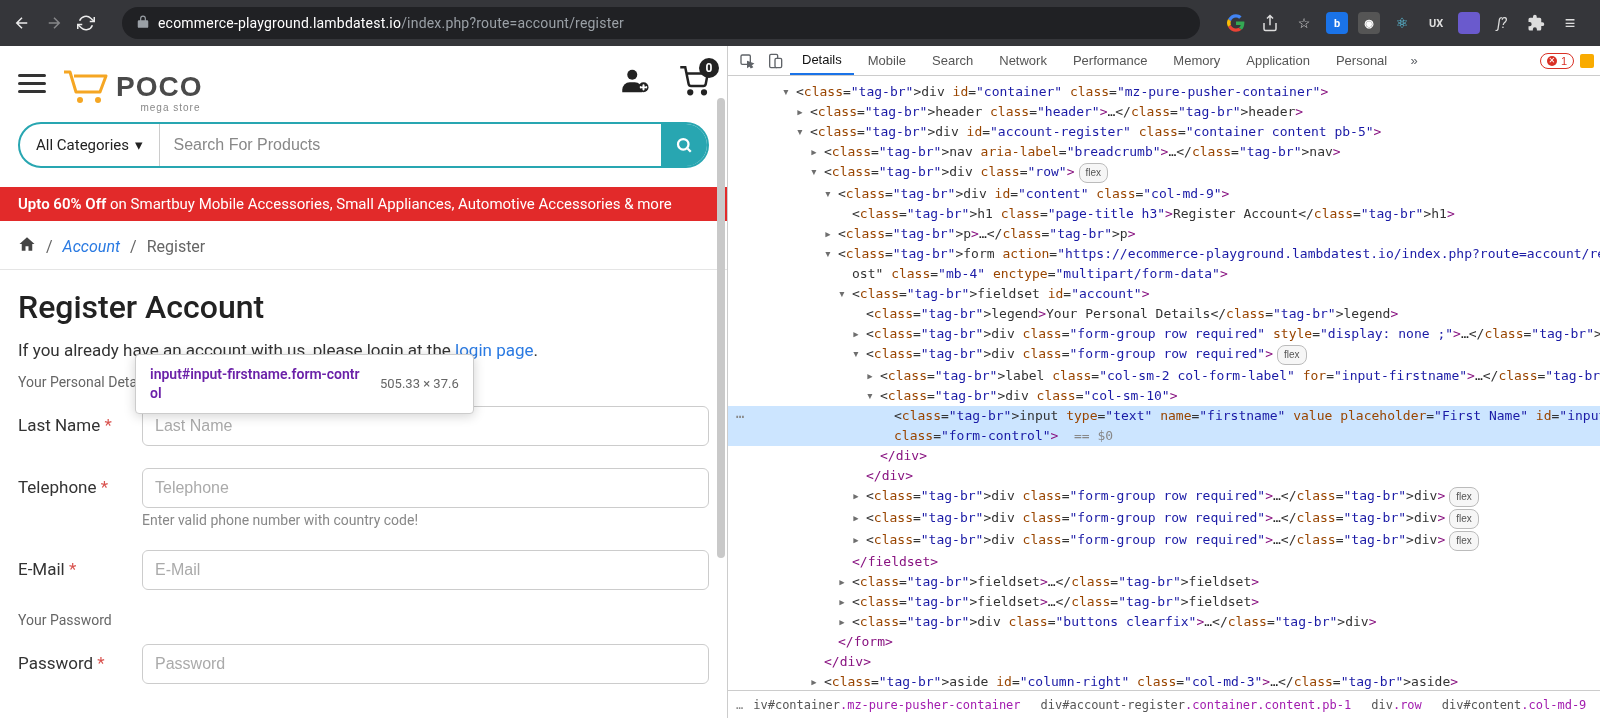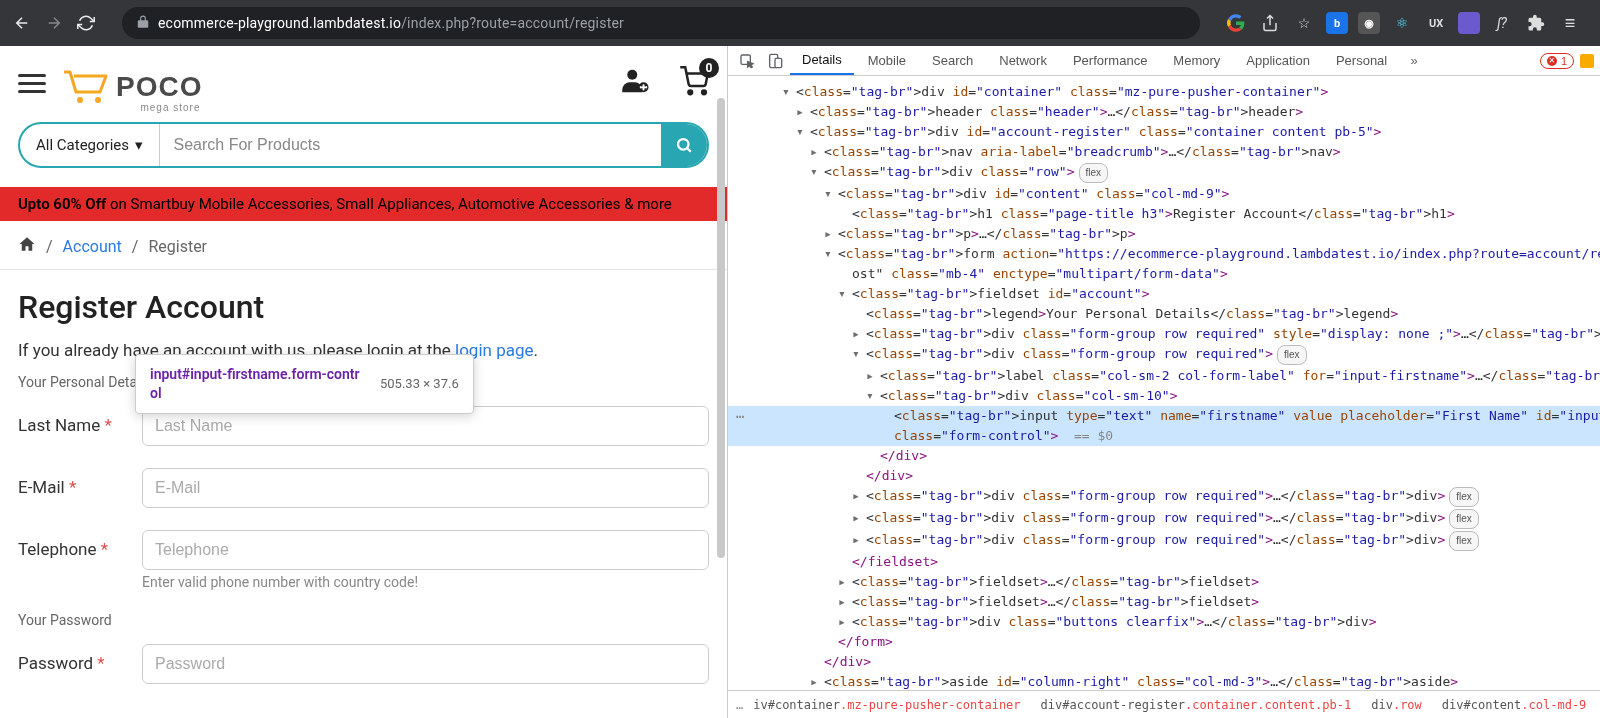--- a/index.html
+++ b/index.html
@@ -41,25 +41,25 @@
 .header-icons { margin-left: auto; display: flex; align-items: center; gap: 28px; }
 .user-icon, .cart-icon-hdr { position: relative; color: #222; }
 .cart-badge { position: absolute; top: -8px; right: -10px; background: #222; color: #fff; border-radius: 50%; width: 20px; height: 20px; font-size: 12px; display:flex; align-items:center; justify-content:center; font-weight: bold; }
 
 .search-row { display: flex; margin: 6px 18px 12px; border: 2px solid #28a6b1; border-radius: 28px; height: 46px; overflow: hidden; }
 .cat-select { display:flex; align-items:center; padding: 0 16px; font-size: 15px; color: #222; gap: 6px; border-right: 1px solid #ccc; }
 .search-input { flex:1; border:none; outline:none; padding: 0 14px; font-size: 16px; color: #333; }
 .search-input::placeholder { color: #888; }
 .search-btn { width: 46px; background: #28a6b1; color:#fff; display:flex; align-items:center; justify-content:center; }
 
-.promo-bar { background: #e22a2a; color:#000000; padding: 8px 18px; font-size: 15px; margin-top: 19px; }
+.promo-bar { background: #e22a2a; color:#ffffff; padding: 8px 18px; font-size: 15px; margin-top: 19px; }
 .promo-bar b { font-weight: 600; }
 
 .breadcrumb { display:flex; align-items:center; gap: 10px; padding: 14px 18px 12px; font-size: 16px; color: #666; border-bottom: 1px solid #e5e5e5; margin-bottom: 18px; }
-.breadcrumb a { color: #2a7ae2; text-decoration:none; }
+.breadcrumb a { color: #2a7ae2; text-decoration:none;font-style:italic; }
 .breadcrumb .home-ic { color: #444; }
 
 .content { padding: 0 18px 40px; }
 h1.reg-title { font-size: 32px; font-weight: 500; color: #222; margin-bottom: 14px; }
 p.already { font-size: 17px; color: #333; margin-bottom: 14px; }
 p.already a { color: #2a7ae2; text-decoration:none; }
 .legend { font-size: 14px; color: #666; margin: 10px 0 16px; }
 .form-group { display:flex; align-items:flex-start; margin-bottom: 22px; gap: 14px; }
 .form-group .lbl { width: 110px; font-size: 17px; color: #333; padding-top: 8px; line-height: 1.3; }
 .form-group .req { color: #d9534f; }
@@ -97,21 +97,21 @@
 .attr-n { color:#994500; }
 .attr-v { color:#1a1aa6; }
 .txt { color: #222; }
 .gray { color:#888; }
 .flex-pill { display:inline-block; border:1px solid #bbb; border-radius: 8px; font-size: 10px; padding: 0 6px; color:#555; background:#f6f6f6; margin-left: 4px; font-family: sans-serif; }
 .dt-line.highlight { background: #cce5ff; }
 .ellipsis-marker { position:absolute; left: 8px; color:#888; font-size: 14px; }
 
 .dt-breadcrumb { height: 28px; border-top: 1px solid #ccc; display:flex; align-items:center; font-size: 12px; color:#555; padding: 0 8px; gap: 10px; overflow: hidden; white-space:nowrap; font-family: Menlo, Consolas, monospace; }
 .dt-breadcrumb .ell { color:#888; }
-.dt-breadcrumb .crumb .orange { color: #ef4444; }
+.dt-breadcrumb .crumb .orange { color: #a21caf; }
 .dt-breadcrumb .sep { color:#aaa; }
 </style>
 </head>
 <body>
 <div class="viewport">
 
 <div class="browser-bar">
   <div class="nav-btn">
         <svg width="18" height="18" viewBox="0 0 24 24" fill="none" stroke="currentColor" stroke-width="2">
           <path d="M19 12H5M12 19l-7-7 7-7"></path>
@@ -231,29 +231,29 @@
       <div class="content">
         <h1 class="reg-title">Register Account</h1>
         <p class="already"><span>If you already have an account with us, please login at the </span><a href="#">login page</a><span>.</span></p>
         <div class="legend">Your Personal Details</div>
 
         <div class="form-group">
           <div class="lbl"><span>Last Name</span> <span class="req">*</span></div>
           <div class="field-wrap"><input placeholder="Last Name" style=""></div>
         </div>
         <div class="form-group">
-          <div class="lbl"><span>E-Mail</span> <span class="req">*</span></div>
-          <div class="field-wrap"><input placeholder="E-Mail" style=""></div>
-        </div>
-        <div class="form-group">
           <div class="lbl"><span>Telephone</span> <span class="req">*</span></div>
           <div class="field-wrap">
             <input placeholder="Telephone" style="">
             <div class="helper">Enter valid phone number with country code!</div>
           </div>
+        </div>
+        <div class="form-group">
+          <div class="lbl"><span>E-Mail</span> <span class="req">*</span></div>
+          <div class="field-wrap"><input placeholder="E-Mail" style=""></div>
         </div>
 
         <div class="legend">Your Password</div>
         <div class="form-group">
           <div class="lbl"><span>Password</span> <span class="req">*</span></div>
           <div class="field-wrap"><input type="password" placeholder="Password" style=""></div>
         </div>
       </div>
     </div>
     <div class="page-thumb"></div>

